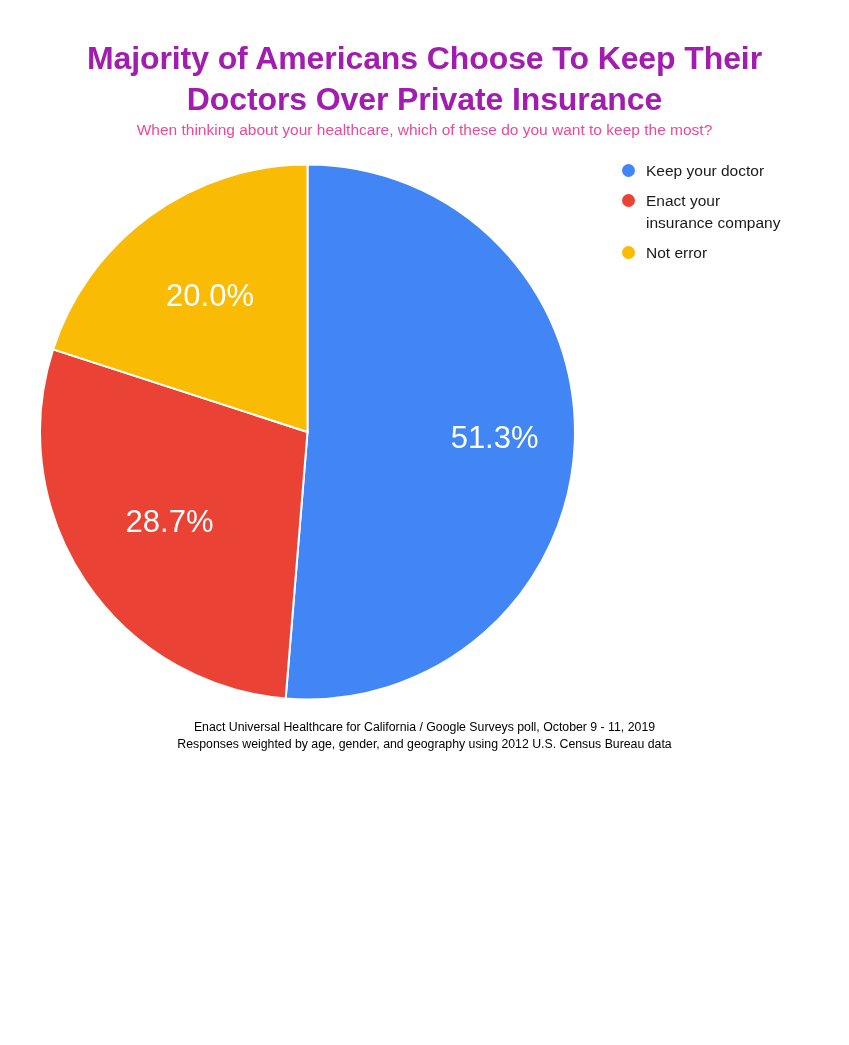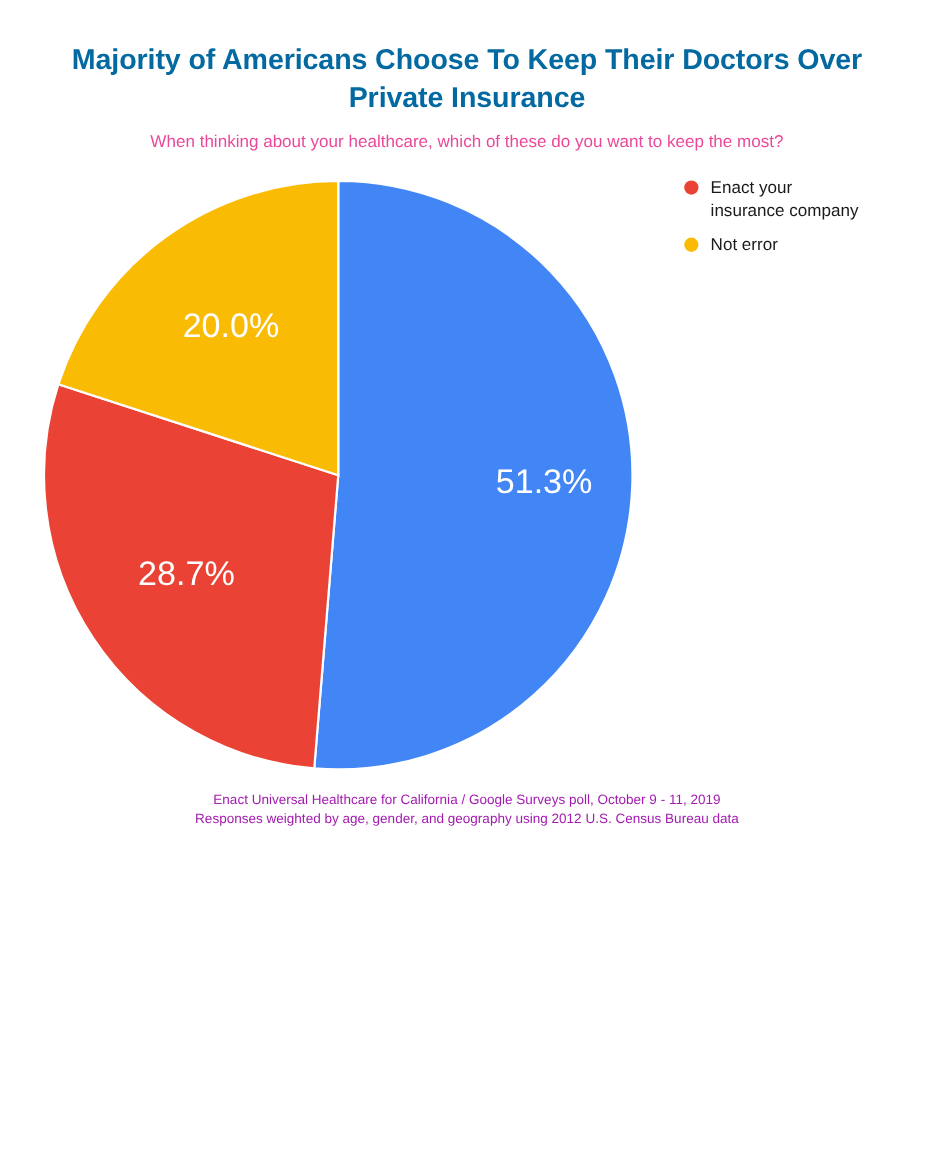--- a/index.html
+++ b/index.html
@@ -24,25 +24,25 @@
     height: 1045px;
   }
 
   
   .chart-title {
     position: absolute;
     left: 24px;
     top: 38px;
     width: 801px;
     text-align: center;
-    font-size: 26px;
+    font-size: 32px;
     font-weight: bold;
     line-height: 1.29;
     letter-spacing: -0.1px;
-    color: #0369a1;
+    color: #a21caf;
   }
   .chart-subtitle {
     position: absolute;
     left: 24px;
     top: 120px;
     width: 801px;
     text-align: center;
     font-size: 15.5px;
     font-weight: normal;
     line-height: 1.3;
@@ -98,21 +98,21 @@
 
   
   .footnote {
     position: absolute;
     left: 24px;
     top: 719px;
     width: 801px;
     text-align: center;
     font-size: 12.3px;
     line-height: 1.41;
-    color: #a21caf;
+    color: #000000;
   }
   .footnote-line { display: block; }
 </style>
 </head>
 <body>
 
 <div id="chart-root">
 
   <div class="chart-title">Majority of Americans Choose To Keep Their Doctors Over Private Insurance</div>
 
@@ -128,20 +128,24 @@
       <g id="pie-labels">
           <text x="494.6" y="439.6" class="slice-label">51.3%</text>
           <text x="169.5" y="523.9" class="slice-label">28.7%</text>
           <text x="210.0" y="297.8" class="slice-label">20.0%</text>
         </g>
     </svg>
   </div>
 
   <div class="legend">
     <div class="legend-item">
+      <span class="legend-swatch" style="background: rgb(66, 133, 244);"></span>
+      <span class="legend-label">Keep your doctor</span>
+    </div>
+    <div class="legend-item">
       <span class="legend-swatch" style="background: rgb(234, 67, 53);"></span>
       <span class="legend-label">Enact your
 insurance company</span>
     </div>
     <div class="legend-item">
       <span class="legend-swatch" style="background: rgb(250, 187, 5);"></span>
       <span class="legend-label">Not error</span>
     </div>
   </div>
 

